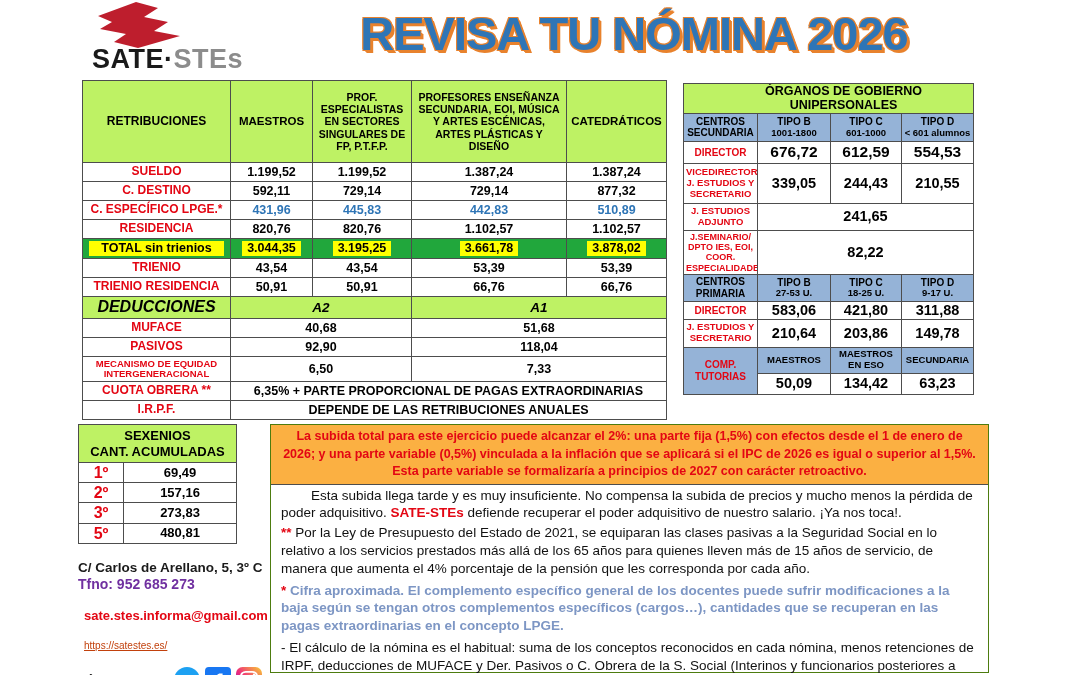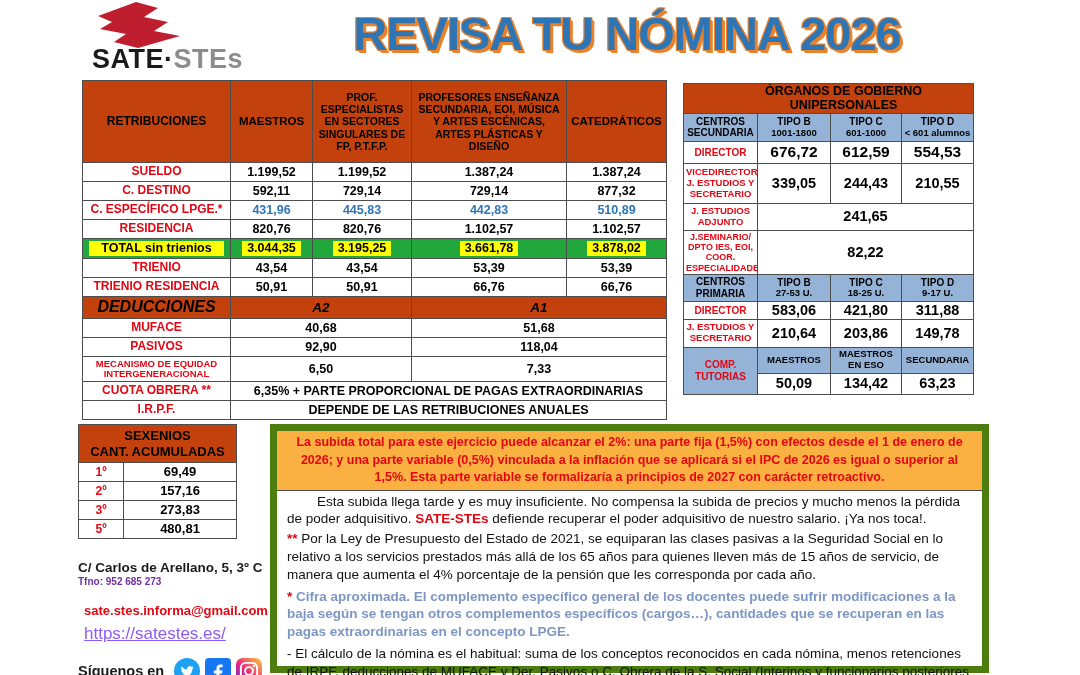--- a/index.html
+++ b/index.html
@@ -6,29 +6,29 @@
   html,body { background:#fff; }
   body { font-family:"Liberation Sans", sans-serif; }
   .canvas { position:relative; width:1080px; height:675px; background:#fff; overflow:hidden; }
 
   
   .logo { position:absolute; left:62px; top:2px; width:205px; height:70px; }
   .logo svg.flag { position:absolute; left:22px; top:0; }
   .logo .brandline { position:absolute; left:30px; top:42px; font-size:27px; font-weight:bold; letter-spacing:0.5px; white-space:nowrap; }
   .brand-a { color:#1a1a1a; }
   .brand-b { color:#8c8c8c; }
-  .page-title { position:absolute; left:272px; top:6px; width:710px; text-align:center;
+  .page-title { position:absolute; left:279px; top:6px; width:710px; text-align:center;
     font-size:47px; font-weight:bold; letter-spacing:-1px; color:#2e75b6;
     text-shadow:-1px -1px 0 #e8822d, 1px -1px 0 #e8822d, -1px 1px 0 #e8822d, 2px 2px 0 #e8822d, 3px 3px 0 #e8822d;
     white-space:nowrap; }
 
   
   table { border-collapse:collapse; table-layout:fixed; }
   td, th { border:1px solid #4d4d4d; text-align:center; vertical-align:middle; overflow:hidden; }
-  .hdr { background:#c2410c; color:#000; font-weight:bold; }
+  .hdr { background:#bef264; color:#000; font-weight:bold; }
   .bluehdr { background:#95b3d7; color:#000; font-weight:bold; }
   .rlbl { color:#e30613; font-weight:bold;margin-top:8px; }
   .val { color:#000; font-weight:bold; }
   .bval { color:#2e75b6; font-weight:bold; }
 
   
   .retrib { position:absolute; left:82px; top:80px; width:584px; }
   .retrib td { font-size:12.5px; line-height:1.15; padding:0 2px; }
   .retrib .hrow td { font-size:10.5px; }
   .retrib td.c0 { font-size:12px; }
@@ -43,35 +43,35 @@
   .organos { position:absolute; left:683px; top:83px; width:290px; }
   .organos td { font-size:10px; line-height:1.15; padding:0 2px; }
   .organos .ttl { font-size:12.5px;padding-left:32px; }
   .organos .num { font-size:14.5px; font-weight:bold; }
   .organos .num-lg { font-size:15.5px; font-weight:bold; }
   .organos .sub { font-size:9.5px; }
 
   
   .sexenios { position:absolute; left:78px; top:424px; width:158px; }
   .sexenios td { font-size:13px; line-height:1.2; }
-  .sexenios .ord { font-size:12px; }
+  .sexenios .ord { font-size:16px; }
 
   
   .contact { position:absolute; left:78px; top:560px; width:200px; }
   .addr { font-size:13.5px; font-weight:bold; color:#1a1a1a; }
-  .phone { font-size:10px; font-weight:bold; color:#7030a0; margin-top:1px; }
+  .phone { font-size:14px; font-weight:bold; color:#7030a0; margin-top:1px; }
   .email { font-size:13px; font-weight:bold; color:#e30613; margin-top:16px; margin-left:6px; }
-  .site { font-size:17px; color:#8b5cf6; text-decoration:underline; margin-top:6px; margin-left:6px; display:inline-block; }
+  .site { font-size:10px; color:#c2410c; text-decoration:underline; margin-top:17px; margin-left:6px; display:inline-block; }
   .follow-row { margin-top:14px; display:flex; align-items:center; gap:10px; }
   .follow { font-size:14.5px; font-weight:bold; color:#1a1a1a; }
   .social { display:flex; gap:5px; }
   .social .icn { width:26px; height:26px; display:block; cursor:pointer; }
 
   
-  .notes { position:absolute; left:270px; top:424px; width:719px; height:249px; border:7px solid #4d7c0f; background:#fff; display:flex; flex-direction:column; }
+  .notes { position:absolute; left:270px; top:424px; width:719px; height:249px; border:1px solid #4d7c0f; background:#fff; display:flex; flex-direction:column; }
   .note-hl { background:#fbb042; border-bottom:1px solid #4d4d4d; color:#e30613; font-weight:bold;
     font-size:12.5px; line-height:1.4; text-align:center; padding:3px 10px; }
   .note-body { flex:1; padding:2px 10px 0 10px; font-size:13.5px; line-height:1.32; color:#111; }
   .note-body p { margin:0 0 2px 0; }
   .p-indent { text-indent:30px; }
   .red-b { color:#e30613; font-weight:bold; }
   .note-blue { color:#7d96c4; font-weight:600; }
 </style>
 </head>
 <body>

